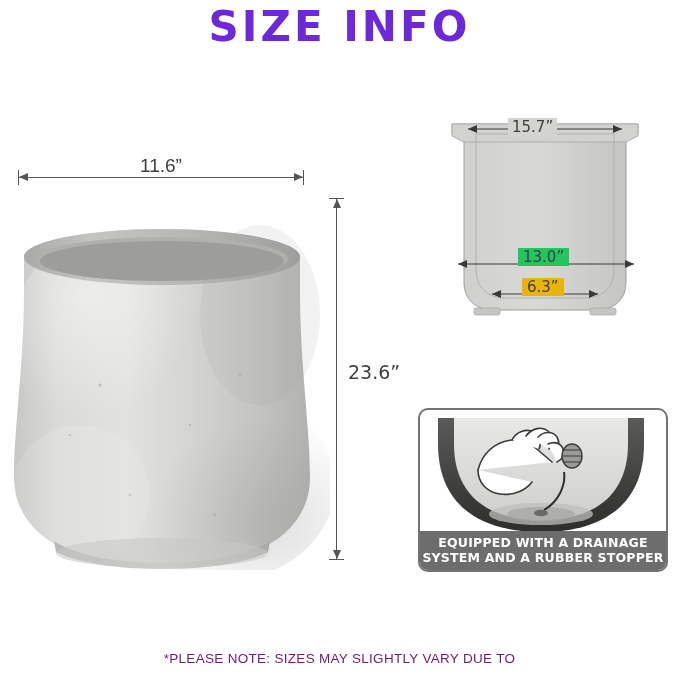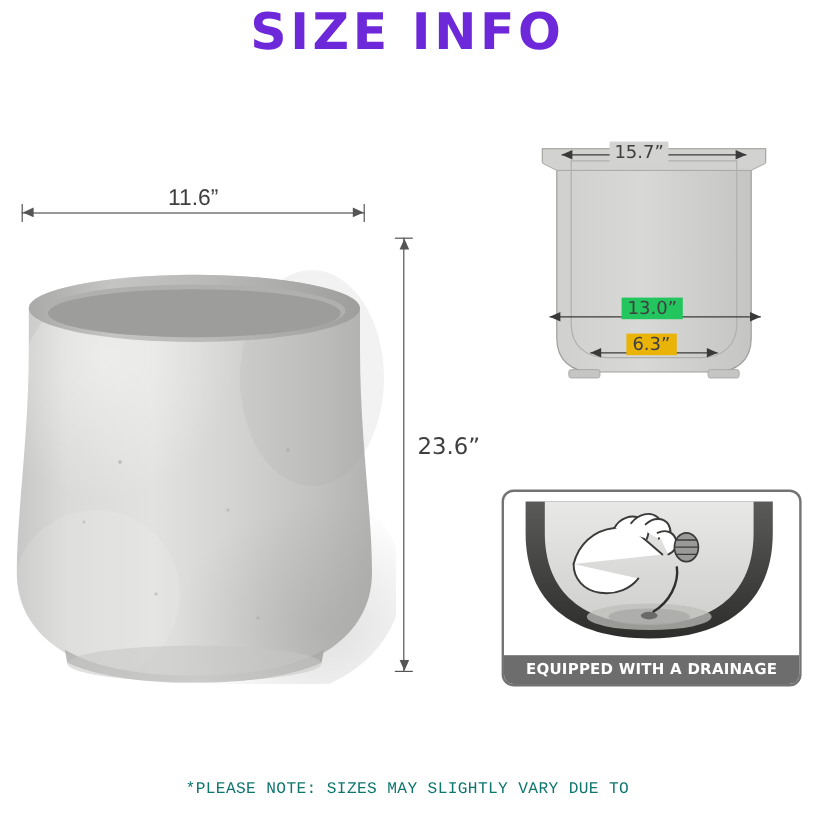--- a/index.html
+++ b/index.html
@@ -180,23 +180,23 @@
 
   
   #footnote {
     position: absolute;
     left: 0;
     top: 648px;
     width: 679px;
     text-align: center;
     font-size: 13.5px;
     line-height: 21px;
-    color: #0f766e;
+    color: #701a75;
     letter-spacing: 0.3px;
-    font-family: Liberation Mono, monospace;
+    font-family: Liberation Sans, sans-serif;
   }
 </style>
 </head>
 <body>
 
 <div id="title">SIZE INFO</div>
 
 <div id="planter-figure">
   <div class="pot-wrap">
     <svg width="320" height="375" viewBox="0 0 320 375" xmlns="http://www.w3.org/2000/svg">
@@ -361,18 +361,19 @@
     <g>
       <ellipse cx="152" cy="46" rx="10" ry="12" fill="#9a9a98" stroke="#3a3a38" stroke-width="1.4"></ellipse>
       <line x1="143" y1="40" x2="161" y2="40" stroke="#3a3a38" stroke-width="1.1"></line>
       <line x1="142" y1="46" x2="162" y2="46" stroke="#3a3a38" stroke-width="1.1"></line>
       <line x1="143" y1="52" x2="161" y2="52" stroke="#3a3a38" stroke-width="1.1"></line>
     </g>
   </svg>
 
   <div id="drainage-caption">
     <div>EQUIPPED WITH A DRAINAGE</div>
+    <div>SYSTEM AND A RUBBER STOPPER</div>
   </div>
 </div>
 
 <div id="footnote">
   <div>*PLEASE NOTE: SIZES MAY SLIGHTLY VARY DUE TO</div>
 </div>
 
 </body></html>

